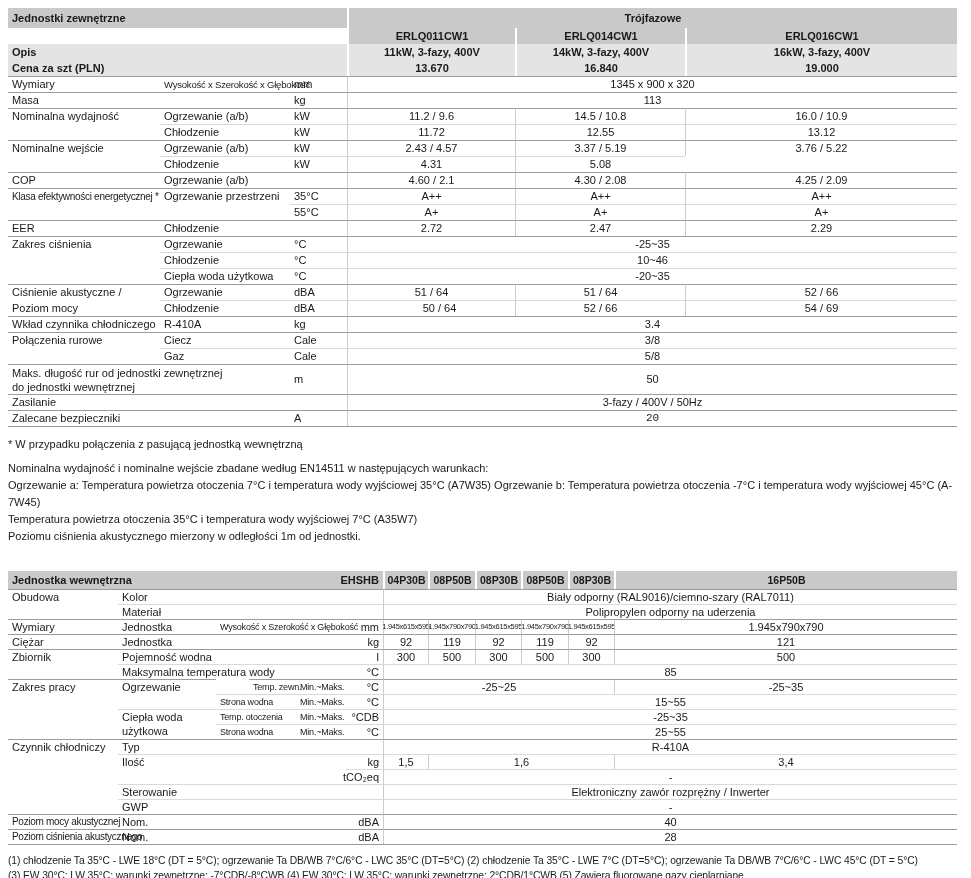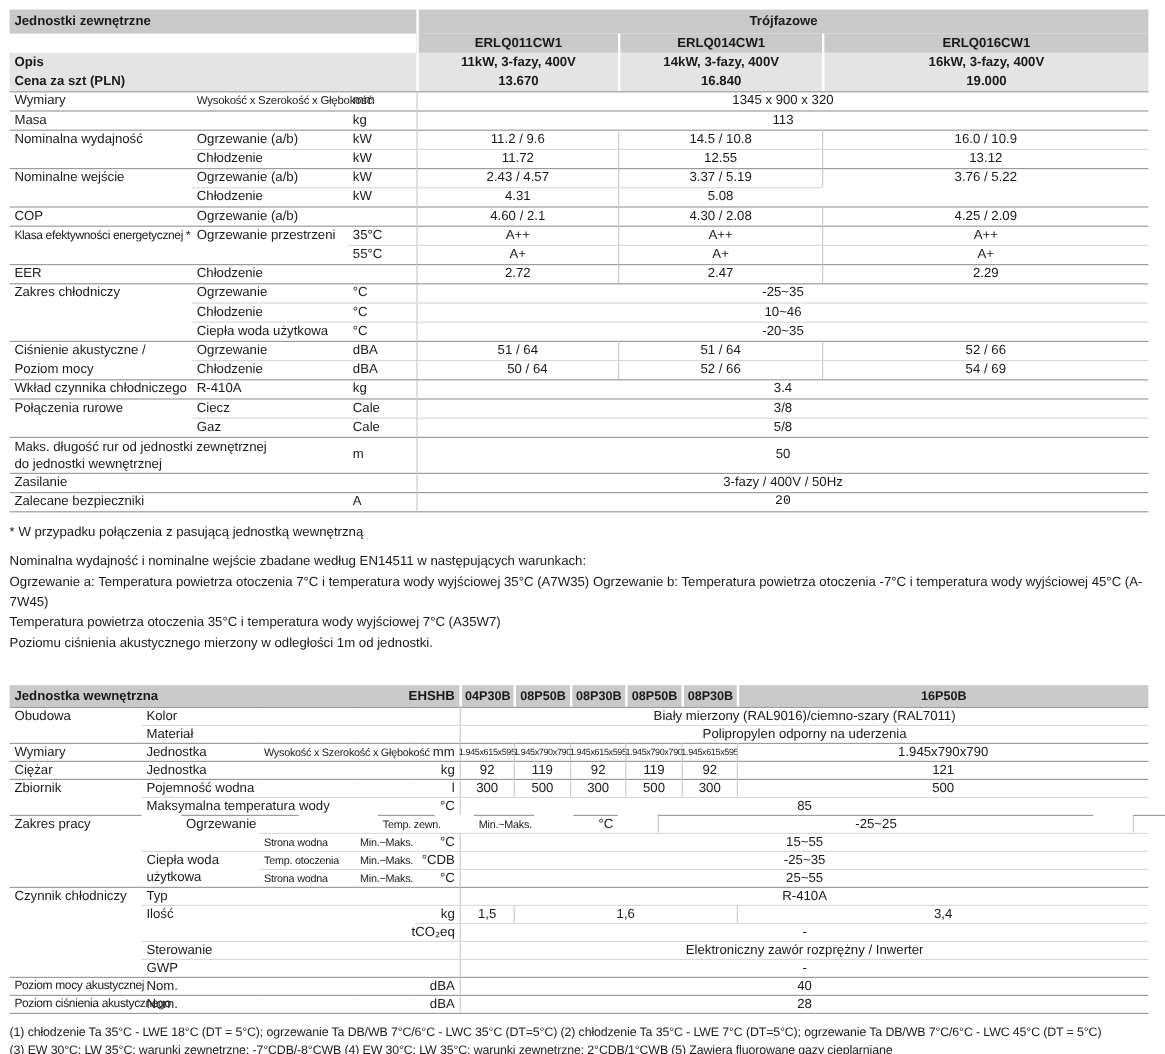--- a/index.html
+++ b/index.html
@@ -124,21 +124,21 @@
       </div>
       <div class="trow" style="grid-template-columns: 152px 130px 57px 168px 170px 272px; height: 16px;">
         <div class="cell  btg" style="grid-column: 1 / 2;">EER</div>
         <div class="cell  btg" style="grid-column: 2 / 3;">Chłodzenie</div>
         <div class="cell  btg" style="grid-column: 3 / 4;"></div>
         <div class="cell center vl btg" style="grid-column: 4 / 5;">2.72</div>
         <div class="cell center vl btg" style="grid-column: 5 / 6;">2.47</div>
         <div class="cell center vl btg" style="grid-column: 6 / 7;">2.29</div>
       </div>
       <div class="trow" style="grid-template-columns: 152px 130px 57px 168px 170px 272px; height: 16px;">
-        <div class="cell  btg" style="grid-column: 1 / 2;">Zakres chłodniczy</div>
+        <div class="cell  btg" style="grid-column: 1 / 2;">Zakres ciśnienia</div>
         <div class="cell  btg" style="grid-column: 2 / 3;">Ogrzewanie</div>
         <div class="cell  btg" style="grid-column: 3 / 4;">°C</div>
         <div class="cell center vl btg" style="grid-column: 4 / 7;">-25~35</div>
       </div>
       <div class="trow" style="grid-template-columns: 152px 130px 57px 168px 170px 272px; height: 16px;">
         <div class="cell" style="grid-column: 1 / 2;"></div>
         <div class="cell  btl" style="grid-column: 2 / 3;">Chłodzenie</div>
         <div class="cell  btl" style="grid-column: 3 / 4;">°C</div>
         <div class="cell center vl btl" style="grid-column: 4 / 7;">10~46</div>
       </div>
@@ -219,21 +219,21 @@
         <div class="cell hdr center wl msm" style="grid-column: 9 / 10;">08P50B</div>
         <div class="cell hdr center wl msm" style="grid-column: 10 / 11;">08P30B</div>
         <div class="cell hdr center wl msm" style="grid-column: 11 / 12;">16P50B</div>
       </div>
       <div class="trow" style="grid-template-columns: 110px 98px 80px 50px 37px 45px 47px 46px 47px 46px 343px; height: 15px;">
         <div class="cell  btg" style="grid-column: 1 / 2;">Obudowa</div>
         <div class="cell  btg" style="grid-column: 2 / 3;">Kolor</div>
         <div class="cell  btg" style="grid-column: 3 / 4;"></div>
         <div class="cell cond9 btg" style="grid-column: 4 / 5;"></div>
         <div class="cell right btg" style="grid-column: 5 / 6;"></div>
-        <div class="cell center vl btg" style="grid-column: 6 / 12;">Biały mierzony (RAL9016)/ciemno-szary (RAL7011)</div>
+        <div class="cell center vl btg" style="grid-column: 6 / 12;">Biały odporny (RAL9016)/ciemno-szary (RAL7011)</div>
       </div>
       <div class="trow" style="grid-template-columns: 110px 98px 80px 50px 37px 45px 47px 46px 47px 46px 343px; height: 15px;">
         <div class="cell" style="grid-column: 1 / 2;"></div>
         <div class="cell  btl" style="grid-column: 2 / 3;">Materiał</div>
         <div class="cell  btl" style="grid-column: 3 / 4;"></div>
         <div class="cell cond9 btl" style="grid-column: 4 / 5;"></div>
         <div class="cell right btl" style="grid-column: 5 / 6;"></div>
         <div class="cell center vl btl" style="grid-column: 6 / 12;">Polipropylen odporny na uderzenia</div>
       </div>
       <div class="trow" style="grid-template-columns: 110px 98px 80px 50px 37px 45px 47px 46px 47px 46px 343px; height: 15px;">
@@ -276,21 +276,21 @@
         <div class="cell center vl btg" style="grid-column: 11 / 12;">500</div>
       </div>
       <div class="trow" style="grid-template-columns: 110px 98px 80px 50px 37px 45px 47px 46px 47px 46px 343px; height: 15px;">
         <div class="cell" style="grid-column: 1 / 2;"></div>
         <div class="cell  btl" style="grid-column: 2 / 3;">Maksymalna temperatura wody</div>
         <div class="cell  btl" style="grid-column: 3 / 4;"></div>
         <div class="cell cond9 btl" style="grid-column: 4 / 5;"></div>
         <div class="cell right btl" style="grid-column: 5 / 6;">°C</div>
         <div class="cell center vl btl" style="grid-column: 6 / 12;">85</div>
       </div>
-      <div class="trow" style="grid-template-columns: 110px 98px 80px 50px 37px 45px 47px 46px 47px 46px 343px; height: 15px; gap: 33px;">
+      <div class="trow" style="grid-template-columns: 110px 98px 80px 50px 37px 45px 47px 46px 47px 46px 343px; height: 15px;">
         <div class="cell  btg" style="grid-column: 1 / 2;">Zakres pracy</div>
         <div class="cell  btg" style="grid-column: 2 / 3;">Ogrzewanie</div>
         <div class="cell cond9 btg" style="grid-column: 3 / 4; margin-left: 33px;">Temp. zewn.</div>
         <div class="cell cond9 btg" style="grid-column: 4 / 5;">Min.~Maks.</div>
         <div class="cell right btg" style="grid-column: 5 / 6;">°C</div>
         <div class="cell center vl btg" style="grid-column: 6 / 11;">-25~25</div>
         <div class="cell center vl btg" style="grid-column: 11 / 12;">-25~35</div>
       </div>
       <div class="trow" style="grid-template-columns: 110px 98px 80px 50px 37px 45px 47px 46px 47px 46px 343px; height: 15px;">
         <div class="cell" style="grid-column: 1 / 2;"></div>

